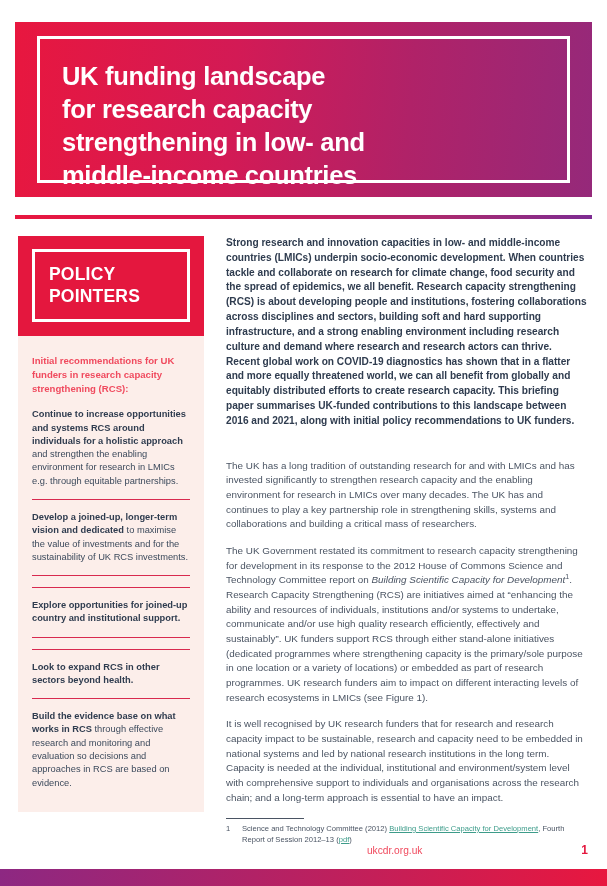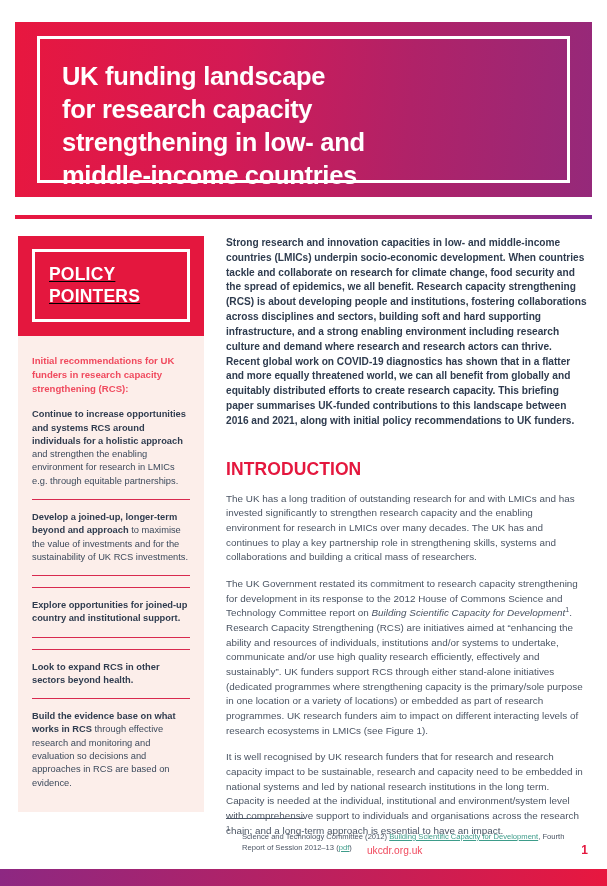--- a/index.html
+++ b/index.html
@@ -99,21 +99,20 @@
     position: absolute;
     left: 18px;
     top: 236px;
     width: 186px;
     background: #fceeea;
   }
   .sidebar-head {
     background: #e4173e;
     padding: 13px 14px 14px 14px;
     box-sizing: border-box;
-    text-decoration: underline;
   }
   .sidebar-head-box {
     border: 3px solid #ffffff;
     padding: 11px 12px 12px 14px;
     box-sizing: border-box;
   }
   .sidebar-head-title {
     color: #ffffff;
     font-size: 17.5px;
     font-weight: bold;
@@ -200,21 +199,21 @@
     display: flex;
     flex-direction: row;
     font-size: 7.6px;
     line-height: 1.45;
     color: #4a5463;
   }
   .footnote-num {
     flex: 0 0 auto;
     width: 16px;
   }
-  .footnote-text { flex: 1 1 auto; margin-top: 8px; }
+  .footnote-text { flex: 1 1 auto; }
   .footnote-text a,
   .footnote-link {
     color: #3d9c8a;
     text-decoration: underline;
   }
 
   
   .page-footer {
     position: absolute;
     left: 226px;
@@ -295,21 +294,21 @@
 
   <div class="sidebar-body">
     <div class="sidebar-intro">Initial recommendations for UK funders in research capacity strengthening (RCS):</div>
 
     <div class="pointer-item">
       <span class="lead">Continue to increase opportunities and systems RCS around individuals for a holistic approach</span><span> and strengthen the enabling environment for research in LMICs e.g. through equitable partnerships.</span>
     </div>
     <div class="pointer-sep"></div>
 
     <div class="pointer-item">
-      <span class="lead">Develop a joined-up, longer-term beyond and approach</span><span> to maximise the value of investments and for the sustainability of UK RCS investments.</span>
+      <span class="lead">Develop a joined-up, longer-term vision and dedicated</span><span> to maximise the value of investments and for the sustainability of UK RCS investments.</span>
     </div>
     <div class="pointer-sep"></div>
 
     <div class="pointer-sep"></div>
 
     <div class="pointer-item">
       <span class="lead">Explore opportunities for joined-up country and institutional support.</span><span></span>
     </div>
     <div class="pointer-sep"></div>
 
@@ -323,21 +322,20 @@
     <div class="pointer-item">
       <span class="lead">Build the evidence base on what works in RCS</span><span> through effective research and monitoring and evaluation so decisions and approaches in RCS are based on evidence.</span>
     </div>
   </div>
 </aside>
 
 <main class="main-col">
 
   <p class="lead-para">Strong research and innovation capacities in low- and middle-income countries (LMICs) underpin socio-economic development. When countries tackle and collaborate on research for climate change, food security and the spread of epidemics, we all benefit. Research capacity strengthening (RCS) is about developing people and institutions, fostering collaborations across disciplines and sectors, building soft and hard supporting infrastructure, and a strong enabling environment including research culture and demand where research and research actors can thrive. Recent global work on COVID-19 diagnostics has shown that in a flatter and more equally threatened world, we can all benefit from globally and equitably distributed efforts to create research capacity. This briefing paper summarises UK-funded contributions to this landscape between 2016 and 2021, along with initial policy recommendations to UK funders.</p>
 
-  <h2 class="section-heading">INTRODUCTION</h2>
 
   <p class="body-para">The UK has a long tradition of outstanding research for and with LMICs and has invested significantly to strengthen research capacity and the enabling environment for research in LMICs over many decades. The UK has and continues to play a key partnership role in strengthening skills, systems and collaborations and building a critical mass of researchers.</p>
 
   <p class="body-para"><span>The UK Government restated its commitment to research capacity strengthening for development in its response to the 2012 House of Commons Science and Technology Committee report on </span><em>Building Scientific Capacity for Development</em><span class="fn-ref">1</span><span>. Research Capacity Strengthening (RCS) are initiatives aimed at “enhancing the ability and resources of individuals, institutions and/or systems to undertake, communicate and/or use high quality research efficiently, effectively and sustainably”. UK funders support RCS through either stand-alone initiatives (dedicated programmes where strengthening capacity is the primary/sole purpose in one location or a variety of locations) or embedded as part of research programmes. UK research funders aim to impact on different interacting levels of research ecosystems in LMICs (see Figure 1).</span></p>
 
   <p class="body-para">It is well recognised by UK research funders that for research and research capacity impact to be sustainable, research and capacity need to be embedded in national systems and led by national research institutions in the long term. Capacity is needed at the individual, institutional and environment/system level with comprehensive support to individuals and organisations across the research chain; and a long-term approach is essential to have an impact.</p>
 </main>
 
 <div class="footnote-block">
   <div class="footnote-rule"></div>

